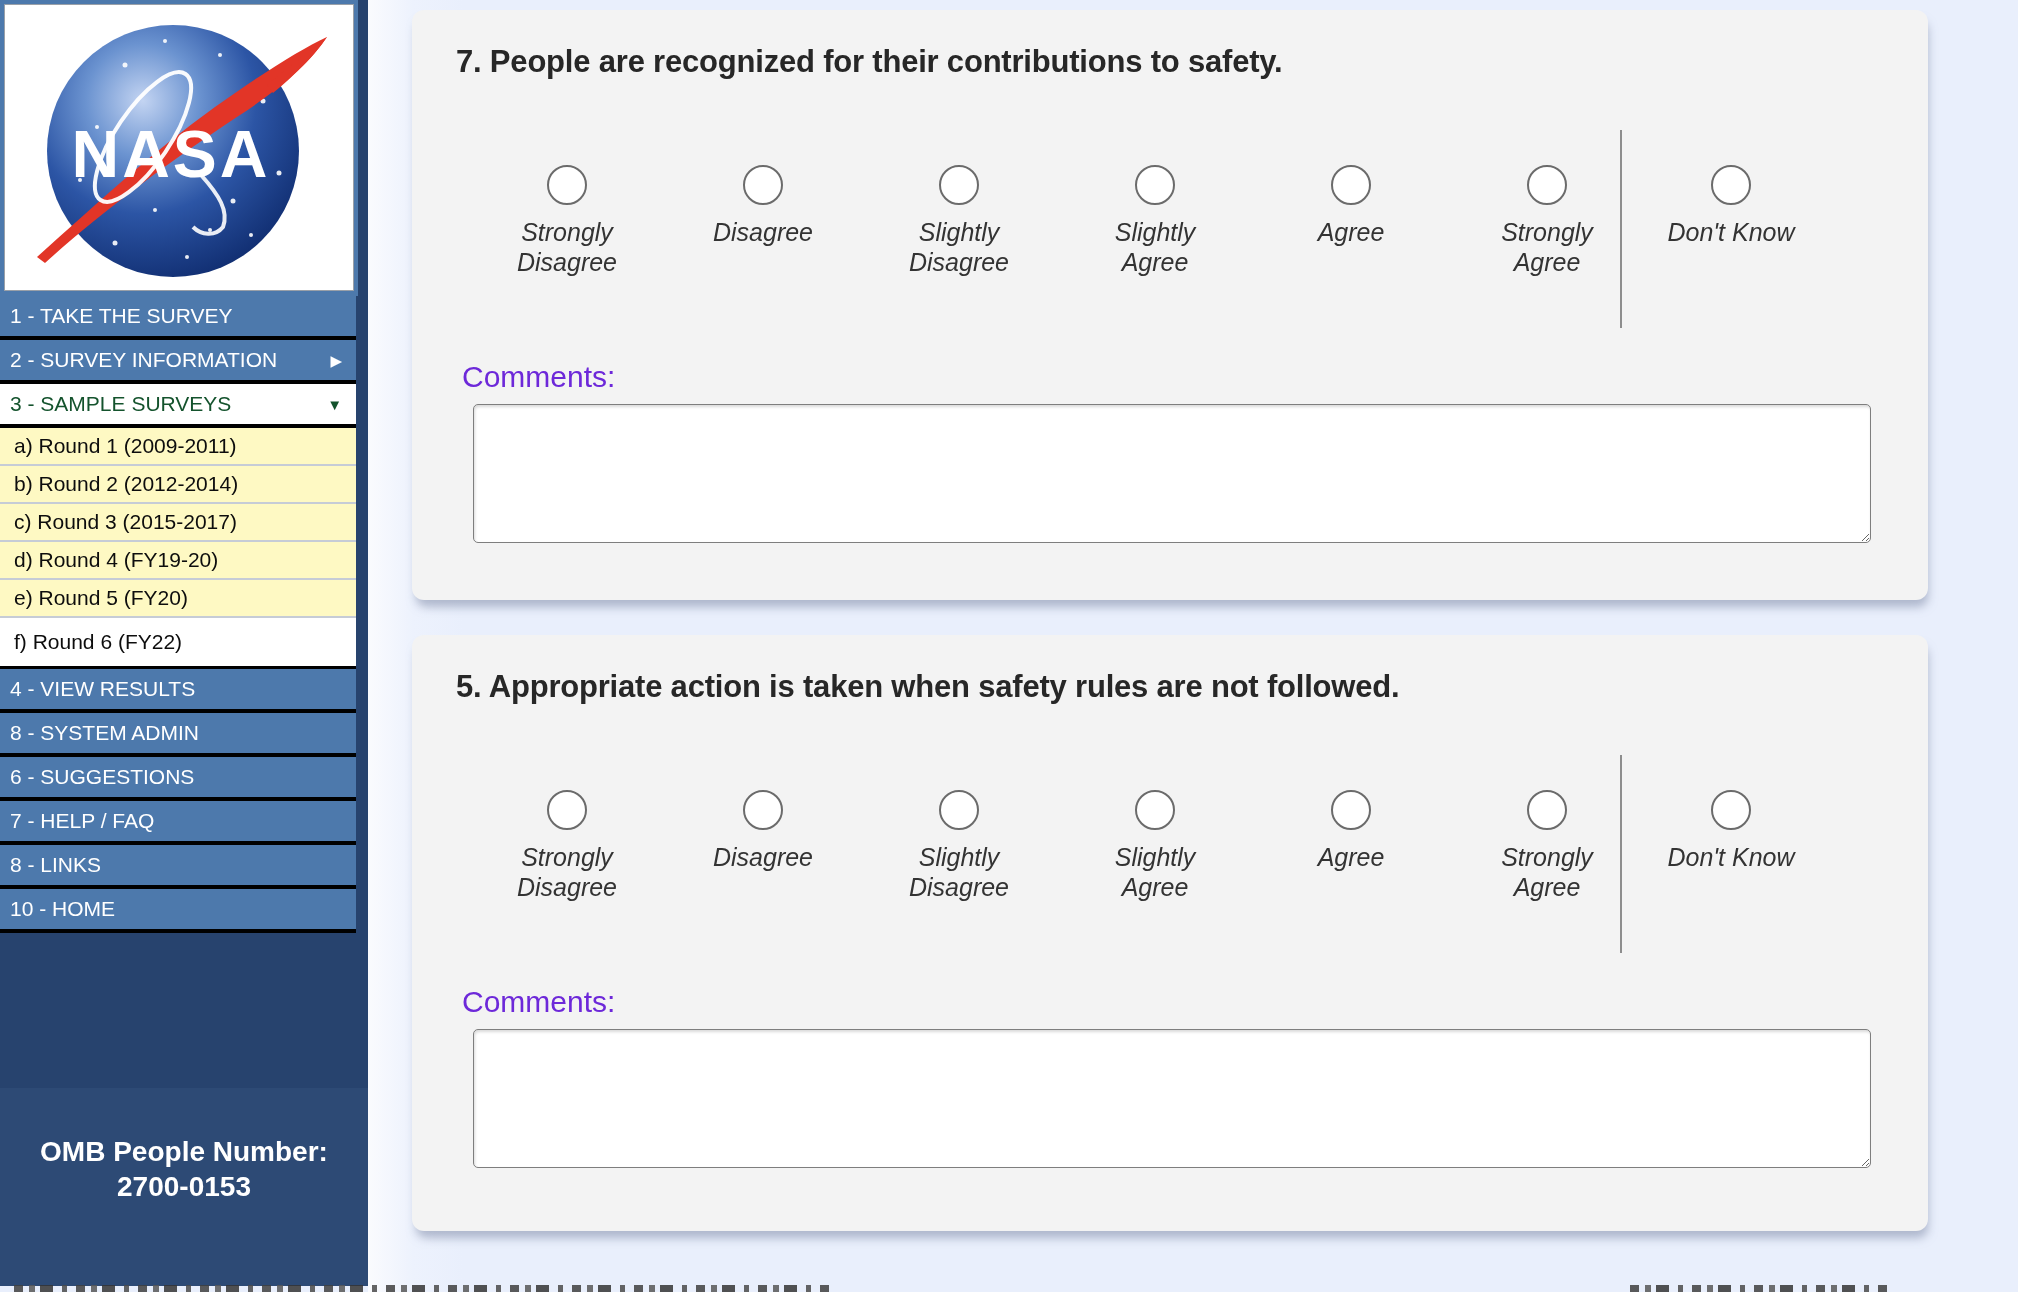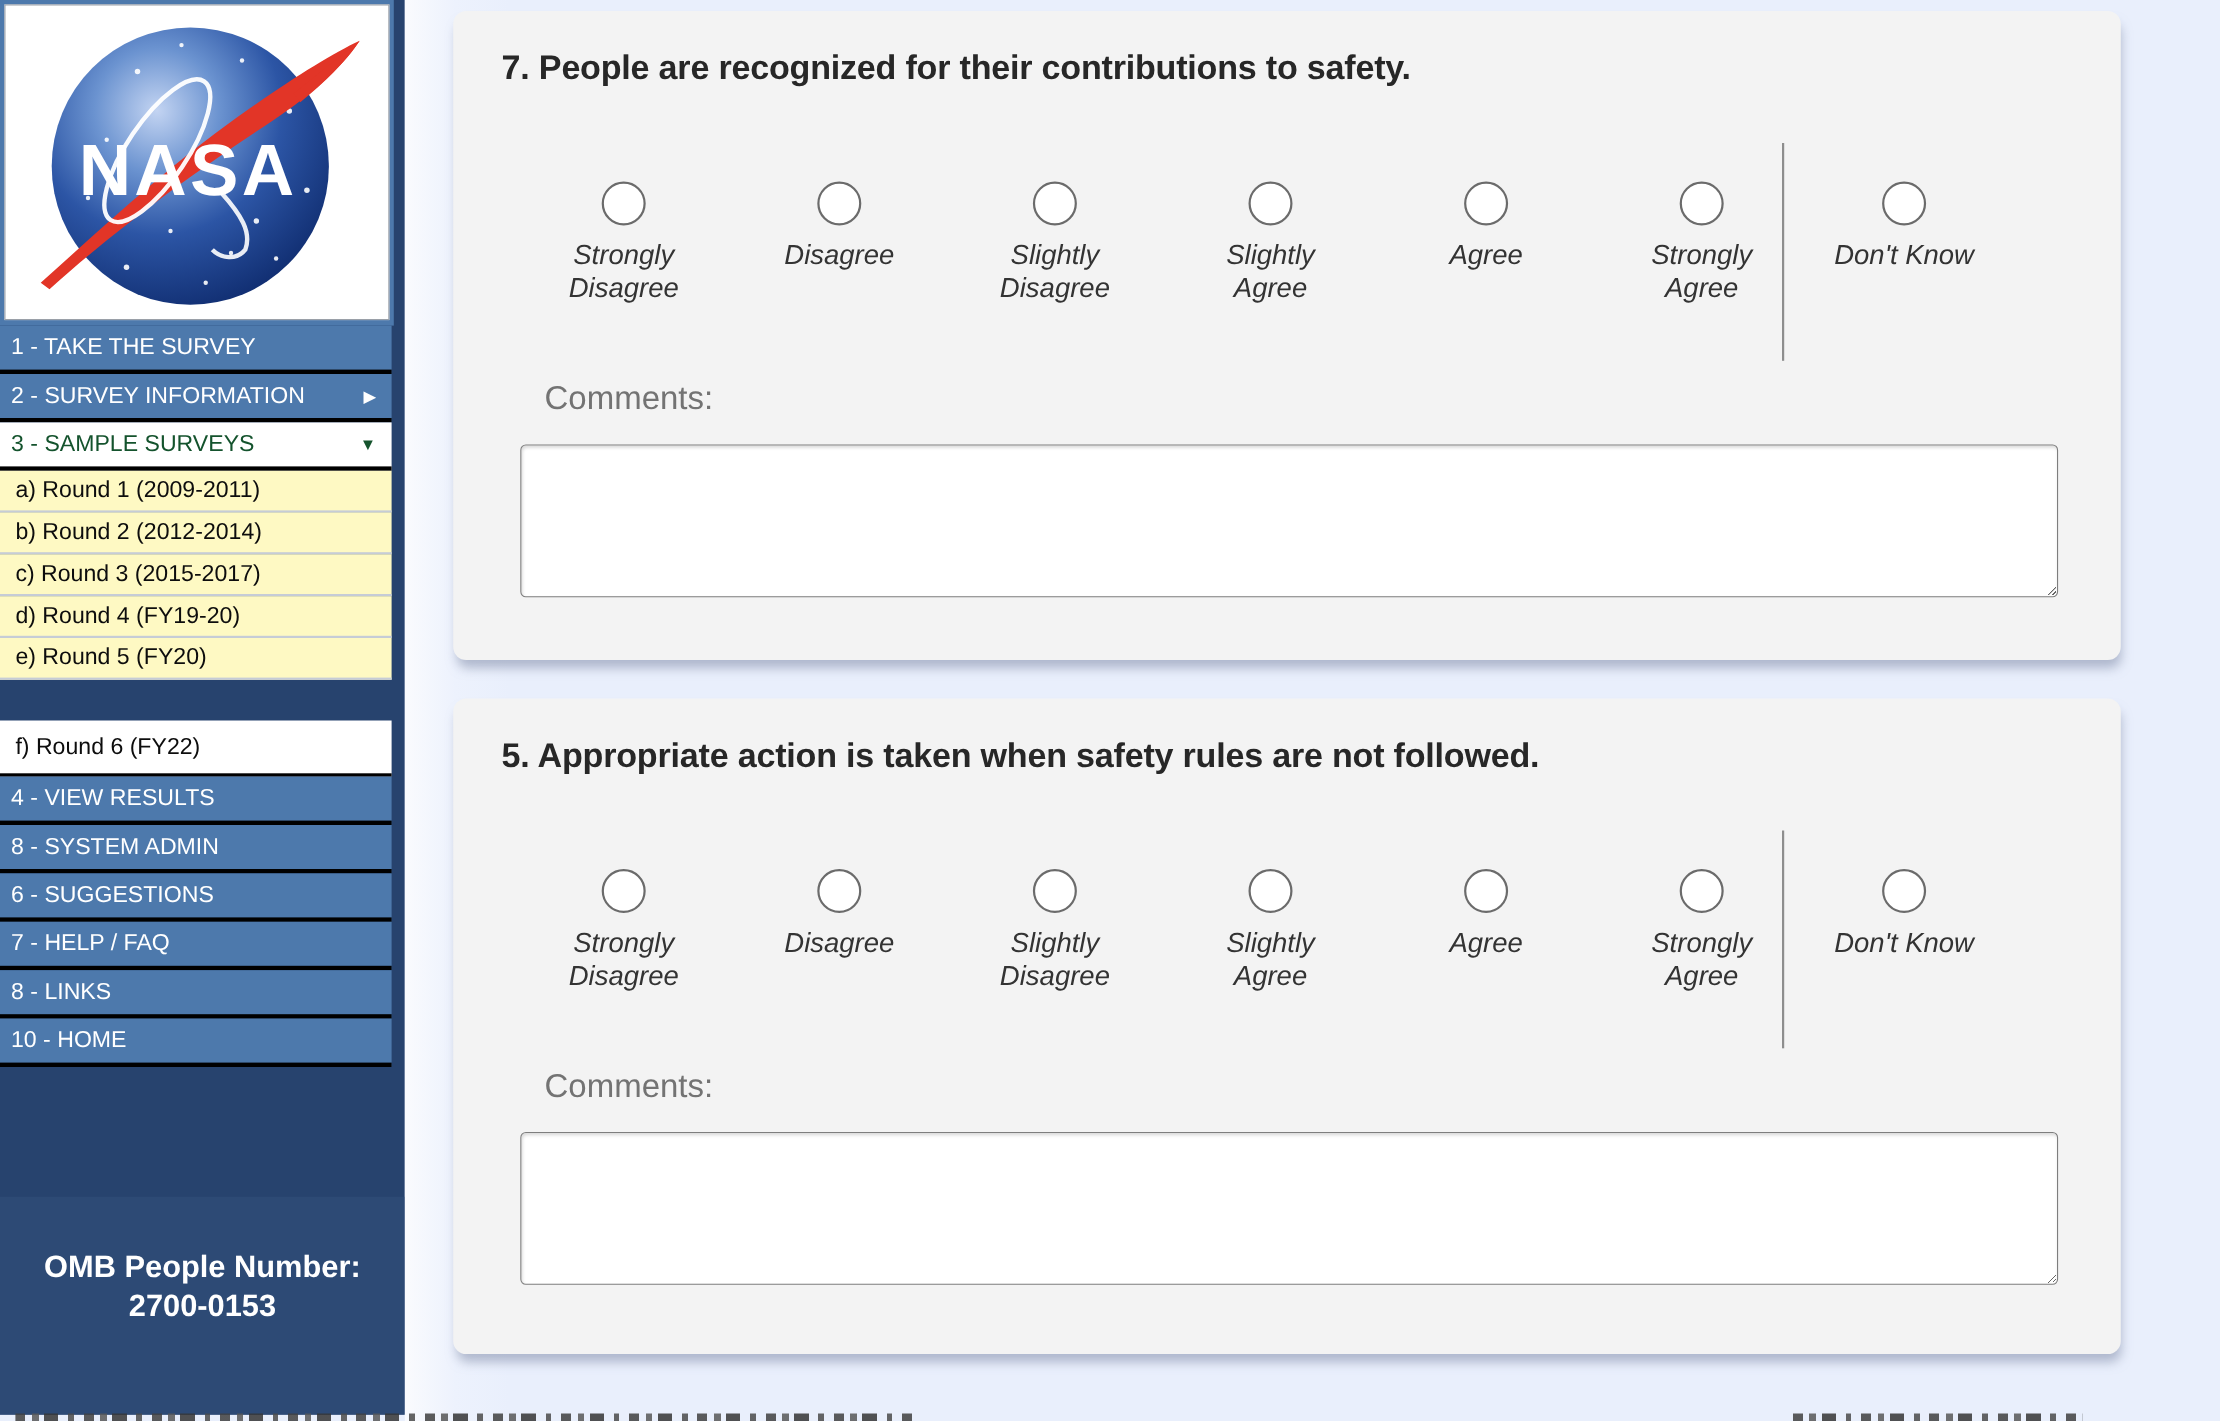--- a/index.html
+++ b/index.html
@@ -48,21 +48,21 @@
     height: 38px;
     background: #fef9c3;
     border-bottom: 2px solid #c6ccd6;
     color: #0d0d0d;
     font-size: 21px;
     display: flex; align-items: center;
     padding: 0 10px 0 14px;
     cursor: pointer;
     white-space: nowrap;
   }
-  .srow.sactive { background: #ffffff; border-bottom: 3px solid #000000; height: 51px; margin-top: 37px; }
+  .srow.sactive { background: #ffffff; border-bottom: 3px solid #000000; height: 51px; }
   .arrow { font-size: 15px; line-height: 1; }
   .omb {
     position: absolute; left: 0; top: 1088px;
     width: 368px; height: 198px;
     background: #2d4a75;
     color: #ffffff;
     font-size: 28px; font-weight: bold;
     text-align: center; line-height: 35px;
     padding-top: 46px;
   }
@@ -102,22 +102,22 @@
     cursor: pointer;
   }
   .opt-label { font-size: 25px; color: #333333; line-height: 30px; font-style: italic; }
   .opt-label span { display: block; }
   .scale-divider {
     position: absolute; left: 1208px; top: 120px;
     width: 2px; height: 198px;
     background: #8d8d8d;
   }
   .comments-label {
-    position: absolute; left: 50px; top: 336px;
-    font-size: 30px; color: #737373; margin-left: 33px;
+    position: absolute; left: 50px; top: 350px;
+    font-size: 30px; color: #6d28d9;
   }
   .comments-box {
     position: absolute; left: 61px; top: 394px;
     width: 1398px; height: 139px;
     background: #ffffff;
     border: 1px solid #7e7e7e;
     border-radius: 5px;
     box-shadow: inset 1px 2px 3px rgba(0,0,0,0.15);
     resize: both;
     font-family: "Liberation Sans", sans-serif;

